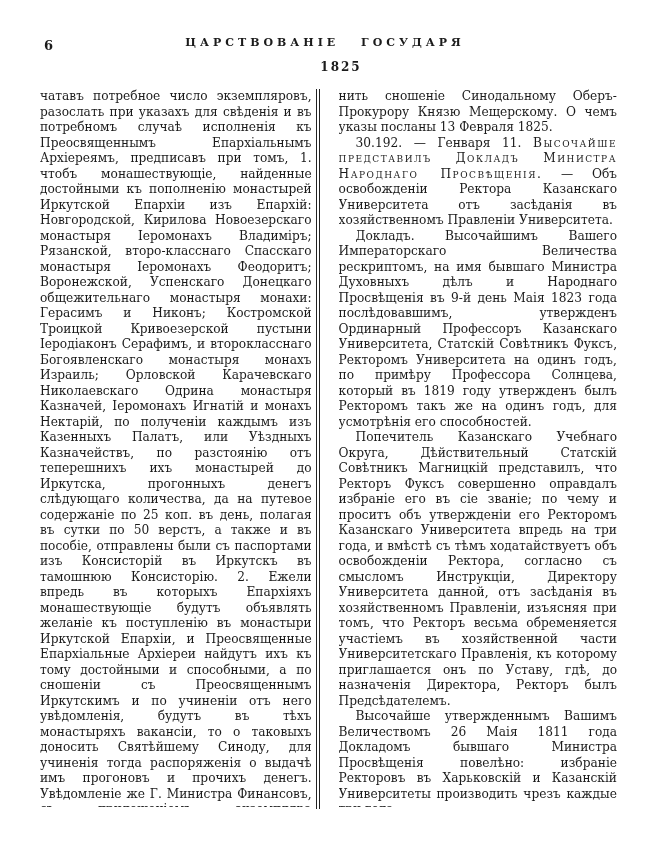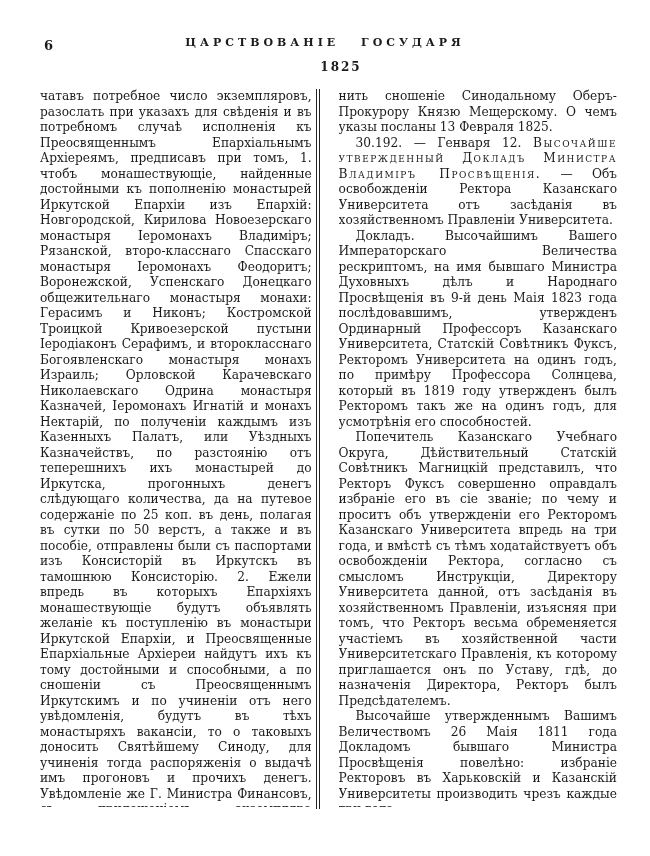--- a/index.html
+++ b/index.html
@@ -72,21 +72,21 @@
     <div class="col col-left">
       <p class="body-text flow">чатавъ потребное число экземпляровъ, разослать при указахъ для свѣденія и въ потребномъ случаѣ исполненія къ Преосвященнымъ Епархіальнымъ Архіереямъ, предписавъ при томъ, 1. чтобъ монашествующіе, найденные достойными къ пополненію монастырей Иркутской Епархіи изъ Епархій: Новгородской, Кирилова Новоезерскаго монастыря Іеромонахъ Владиміръ; Рязанской, второ-класснаго Спасскаго монастыря Іеромонахъ Феодоритъ; Воронежской, Успенскаго Донецкаго общежительнаго монастыря монахи: Герасимъ и Никонъ; Костромской Троицкой Кривоезерской пустыни Іеродіаконъ Серафимъ, и второкласснаго Богоявленскаго монастыря монахъ Израиль; Орловской Карачевскаго Николаевскаго Одрина монастыря Казначей, Іеромонахъ Игнатій и монахъ Нектарій, по полученіи каждымъ изъ Казенныхъ Палатъ, или Уѣздныхъ Казначействъ, по разстоянію отъ теперешнихъ ихъ монастырей до Иркутска, прогонныхъ денегъ слѣдующаго количества, да на путевое содержаніе по 25 коп. въ день, полагая въ сутки по 50 верстъ, а также и въ пособіе, отправлены были съ паспортами изъ Консисторій въ Иркутскъ въ тамошнюю Консисторію. 2. Ежели впредь въ которыхъ Епархіяхъ монашествующіе будутъ объявлять желаніе къ поступленію въ монастыри Иркутской Епархіи, и Преосвященные Епархіальные Архіереи найдутъ ихъ къ тому достойными и способными, а по сношеніи съ Преосвященнымъ Иркутскимъ и по учиненіи отъ него увѣдомленія, будутъ въ тѣхъ монастыряхъ вакансіи, то о таковыхъ доносить Святѣйшему Синоду, для учиненія тогда распоряженія о выдачѣ имъ прогоновъ и прочихъ денегъ. Увѣдомленіе же Г. Министра Финансовъ, съ приложеніемъ экземпляра упоминаемаго доклада, объ ассигнованіи назначеннымъ нынѣ изъ показанныхъ Епархій въ Иркутскъ монашествующимъ прогонныхъ и прочихъ денегъ предоставить, и предоставлено, учи-</p>
     </div>
 
     <div class="divider"></div>
 
     <div class="col col-right">
 
       <p class="body-text">нить сношеніе Синодальному Оберъ-Прокурору Князю Мещерскому. О чемъ указы посланы 13 Февраля 1825.</p>
 
-      <p class="body-text indent"><span class="entry-num">30.192.</span><span> — </span><span>Генваря 12. </span><span class="caps">Высочайше утвержденный Докладъ Министра Владиміръ Просвѣщенія.</span><span> — </span><span class="ital">Объ освобожденіи Ректора Казанскаго Университета отъ засѣданія въ хозяйственномъ Правленіи Университета.</span></p>
+      <p class="body-text indent"><span class="entry-num">30.192.</span><span> — </span><span>Генваря 11. </span><span class="caps">Высочайше представилъ Докладъ Министра Народнаго Просвѣщенія.</span><span> — </span><span class="ital">Объ освобожденіи Ректора Казанскаго Университета отъ засѣданія въ хозяйственномъ Правленіи Университета.</span></p>
 
       <p class="body-text indent"><span class="ital">Докладъ. </span><span>Высочайшимъ Вашего Императорскаго Величества рескриптомъ, на имя бывшаго Министра Духовныхъ дѣлъ и Народнаго Просвѣщенія въ 9-й день Маія 1823 года послѣдовавшимъ, утвержденъ Ординарный Профессоръ Казанскаго Университета, Статскій Совѣтникъ Фуксъ, Ректоромъ Университета на одинъ годъ, по примѣру Профессора Солнцева, который въ 1819 году утвержденъ былъ Ректоромъ такъ же на одинъ годъ, для усмотрѣнія его способностей.</span></p>
 
       <p class="body-text indent">Попечитель Казанскаго Учебнаго Округа, Дѣйствительный Статскій Совѣтникъ Магницкій представилъ, что Ректоръ Фуксъ совершенно оправдалъ избраніе его въ сіе званіе; по чему и проситъ объ утвержденіи его Ректоромъ Казанскаго Университета впредь на три года, и вмѣстѣ съ тѣмъ ходатайствуетъ объ освобожденіи Ректора, согласно съ смысломъ Инструкціи, Директору Университета данной, отъ засѣданія въ хозяйственномъ Правленіи, изъясняя при томъ, что Ректоръ весьма обременяется участіемъ въ хозяйственной части Университетскаго Правленія, къ которому приглашается онъ по Уставу, гдѣ, до назначенія Директора, Ректоръ былъ Предсѣдателемъ.</p>
 
       <p class="body-text indent">Высочайше утвержденнымъ Вашимъ Величествомъ 26 Маія 1811 года Докладомъ бывшаго Министра Просвѣщенія повелѣно: избраніе Ректоровъ въ Харьковскій и Казанскій Университеты производить чрезъ каждые три года.</p>
 
       <p class="body-text indent flow">Устава Казанскаго Университета, Высочай-</p>
 
     </div>

